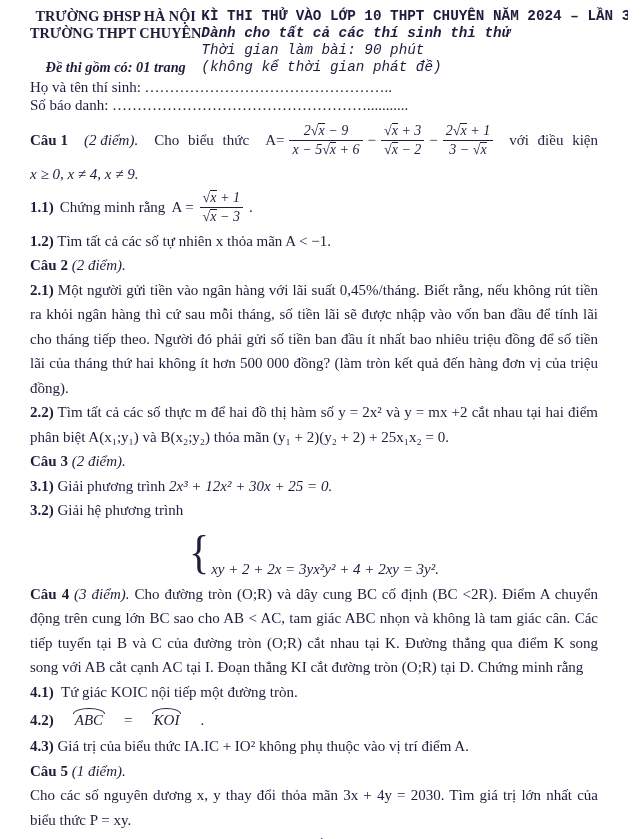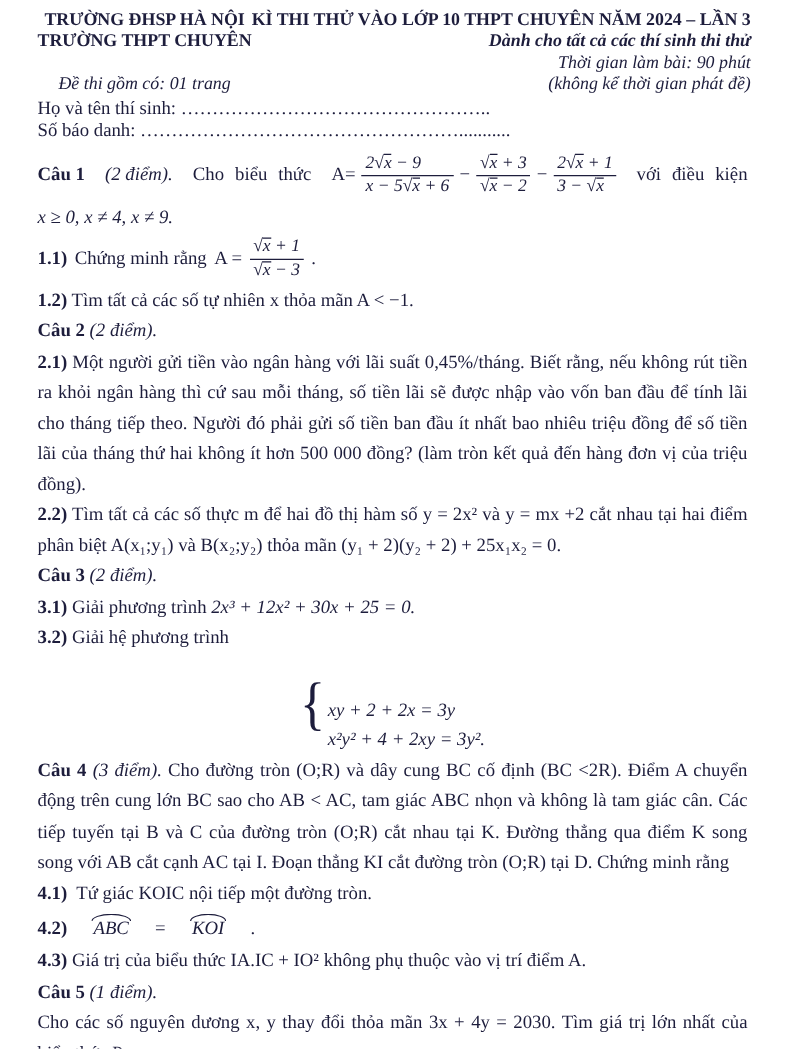--- a/index.html
+++ b/index.html
@@ -9,45 +9,45 @@
     font-family:"Liberation Serif",serif;
     font-size:15px;color:#1d1d3c;overflow:hidden;
   }
   .b{font-weight:bold;}
   .i{font-style:italic;}
   .bi{font-weight:bold;font-style:italic;}
   .math{font-style:italic;}
   
   .header{display:flex;align-items:flex-start;}
   .h-left{width:232px;text-align:center;}
-  .h-right{flex:1;text-align:right;}
+  .h-right{flex:1;text-align:left;font-family:Liberation Mono, monospace;}
   .h-line{line-height:17px;font-size:14.3px;white-space:nowrap;}
-  .pages-note{margin-top:17px;}
+  .pages-note{margin-top:17px;font-weight:bold;}
   
   .student{margin-top:3px;line-height:17.5px;}
   
   main{margin-top:4px;}
   .para{margin:0;line-height:24.5px;text-align:justify;}
   .qhead{margin:0;line-height:24.5px;}
   .plabel{font-weight:bold;}
   
   .mrow{display:flex;align-items:center;}
   .q1row{justify-content:space-between;min-height:44px;}
   .stretch{word-spacing:5px;}
   .expr{display:inline-flex;align-items:center;gap:5px;}
-  .frac{display:inline-flex;flex-direction:column;text-align:left;font-size:14px;line-height:1.12;vertical-align:middle;}
+  .frac{display:inline-flex;flex-direction:column;text-align:center;font-size:14px;line-height:1.12;vertical-align:middle;}
   .frac .num{border-bottom:1px solid currentColor;padding:0 3px 1px;}
   .frac .den{padding:1px 3px 0;}
   .sq{white-space:nowrap;}
   .rd{display:inline-block;border-top:1px solid currentColor;line-height:1.05;}
   .p11row{gap:6px;min-height:42px;}
   
   .sysrow{display:flex;align-items:center;width:max-content;margin:1px auto 1px auto;min-height:52px;}
   .brace{font-size:42px;font-weight:400;line-height:1;transform:scaleY(1.12);margin-right:2px;}
-  .syslines{display:flex;flex-direction:column;line-height:23px;margin-top:34px;}
+  .syslines{display:flex;flex-direction:row;line-height:23px;margin-top:34px;}
   
   .arc{position:relative;font-style:italic;padding:0 3px;}
   .arc::before{
     content:"";position:absolute;left:1px;right:1px;top:-4px;height:5px;
     border:1px solid currentColor;border-bottom:none;border-radius:50%/100% 100% 0 0;
   }
   .p42row{gap:18px;min-height:28px;margin-top:2px;}
   .endmark{text-align:center;font-weight:bold;font-style:italic;line-height:22px;margin-top:1px;}
 </style>
 </head>

